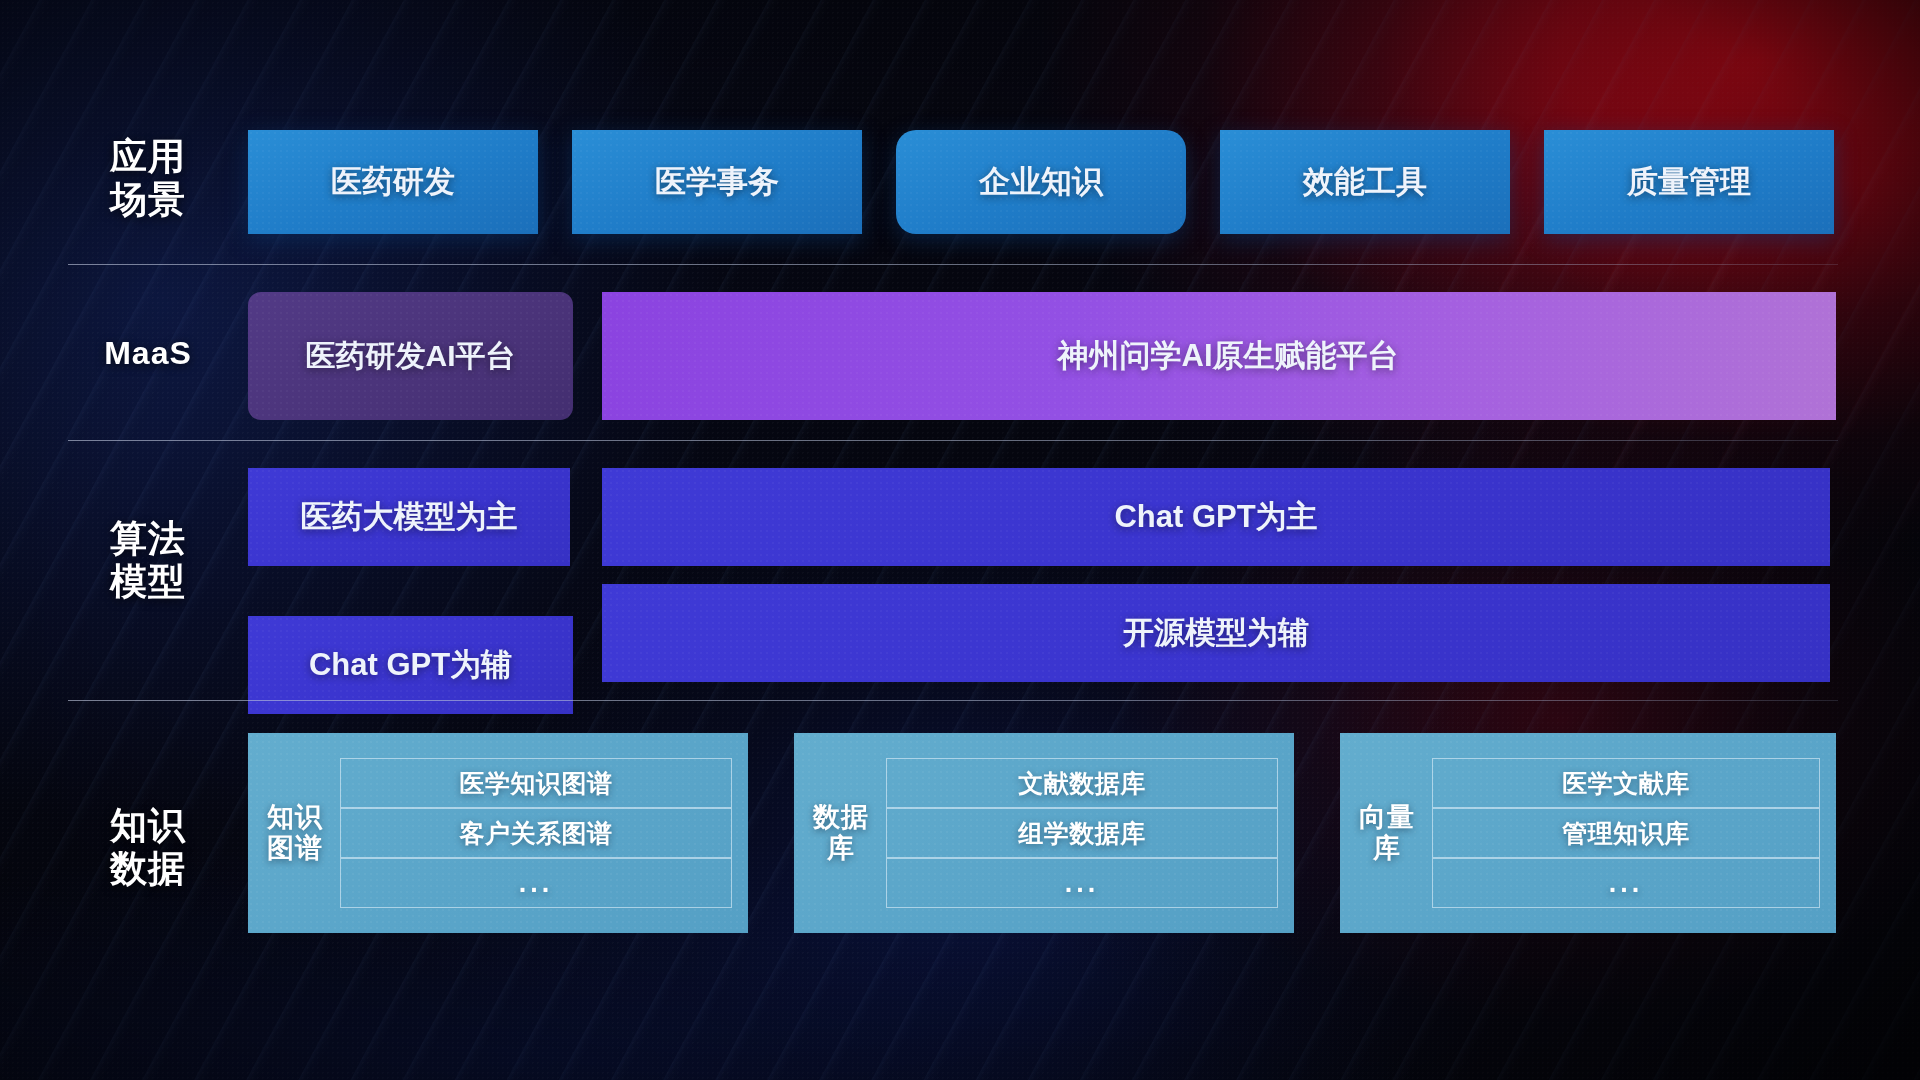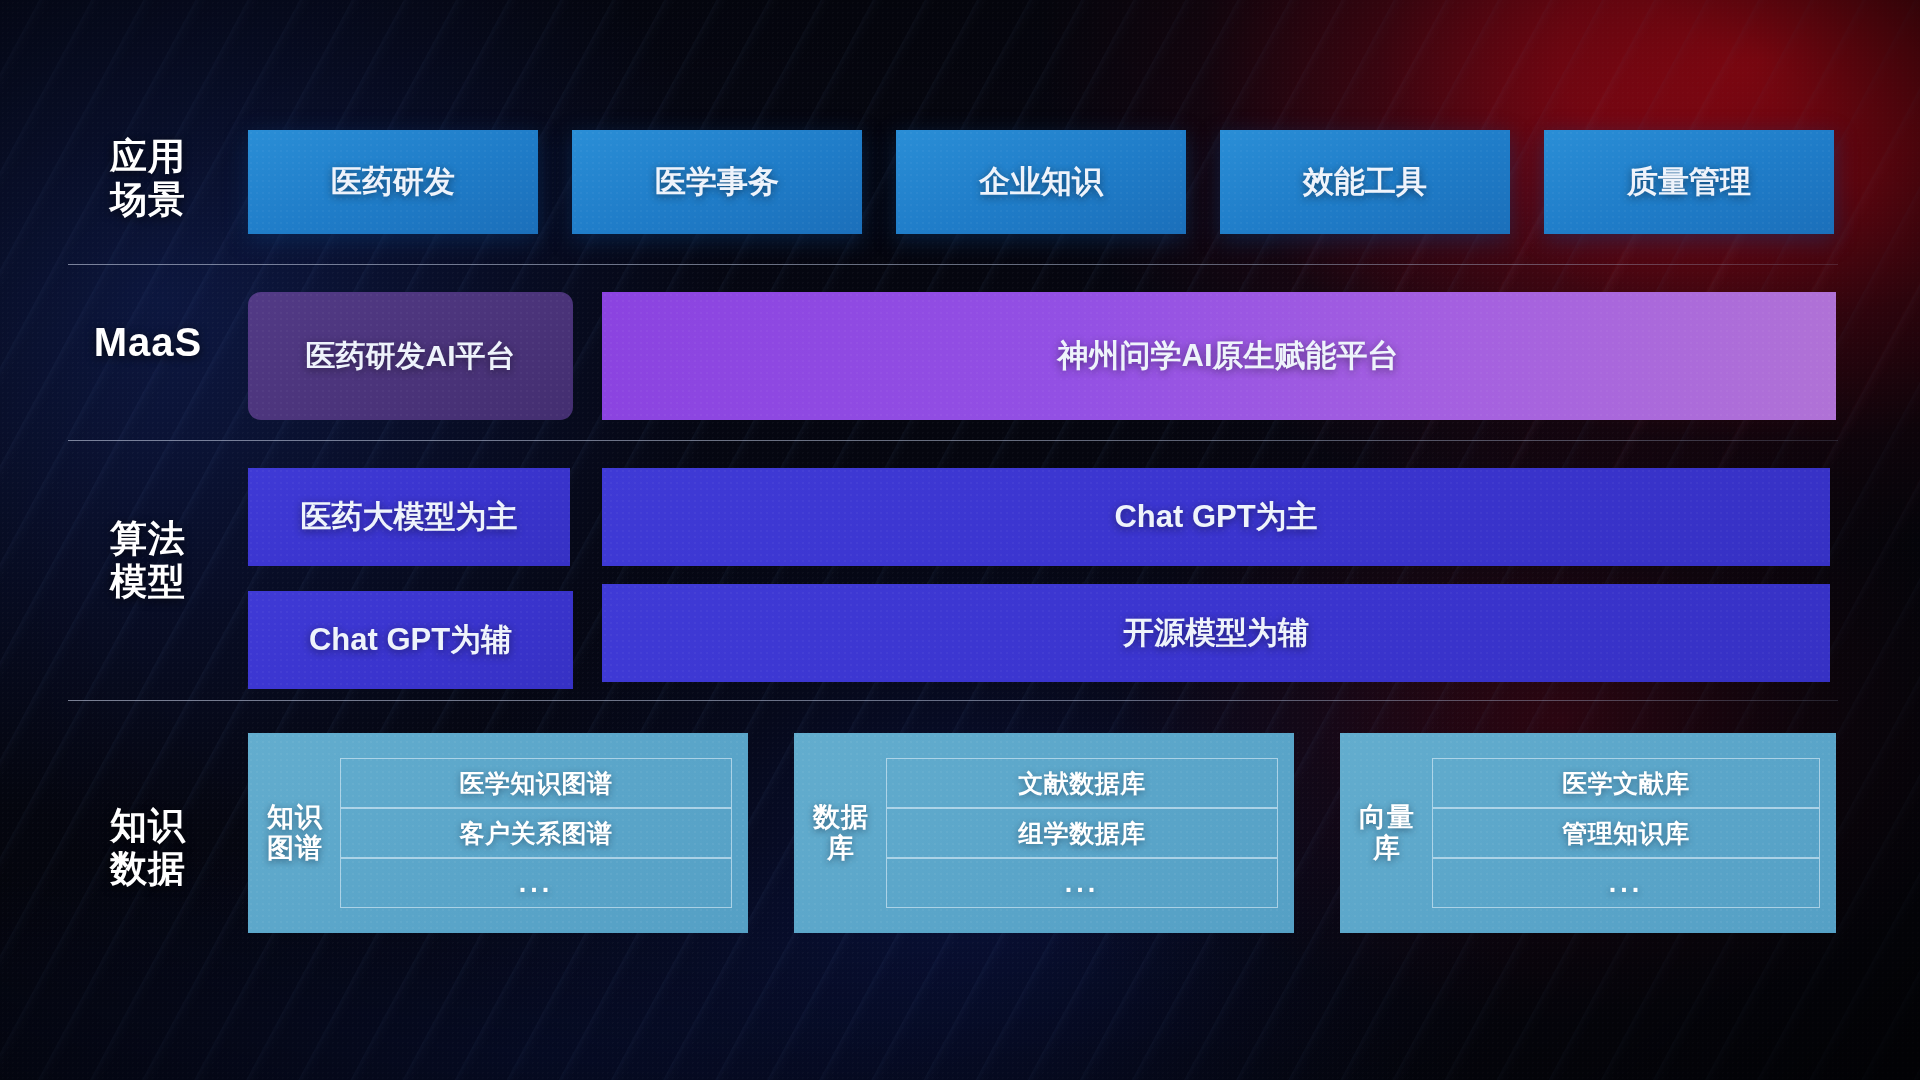--- a/index.html
+++ b/index.html
@@ -232,33 +232,33 @@
       <div>应用</div>
       <div>场景</div>
     </div>
 
     <div class="box app-box" style="left:248px;  top:130px; width:290px;">
         <span>医药研发</span>
       </div>
     <div class="box app-box" style="left:572px;  top:130px; width:290px;">
         <span>医学事务</span>
       </div>
-    <div class="box app-box" style="left:896px;  top:130px; width:290px;">
+    <div class="box app-box" style="left:896px;  top:130px; width:290px;border-radius:20px;">
         <span>企业知识</span>
       </div>
     <div class="box app-box" style="left:1220px; top:130px; width:290px;">
         <span>效能工具</span>
       </div>
     <div class="box app-box" style="left:1544px; top:130px; width:290px;">
         <span>质量管理</span>
       </div>
 
     <div class="divider" style="top:264px;"></div>
 
-    <div class="row-label" style="top:319px; font-size:40px;">
+    <div class="row-label" style="top:335px; font-size:32px;">
       <div>MaaS</div>
     </div>
 
     <div class="box maas-left" style="left:248px; top:292px; width:325px;">
         <span>医药研发AI平台</span>
       </div>
     <div class="box maas-right" style="left:602px; top:292px; width:1234px;">
         <span>神州问学AI原生赋能平台</span>
       </div>
 
@@ -268,21 +268,21 @@
       <div>算法</div>
       <div>模型</div>
     </div>
 
     <div class="box algo-box" style="left:248px; top:468px; width:322px;">
         <span>医药大模型为主</span>
       </div>
     <div class="box algo-box" style="left:602px; top:468px; width:1228px;">
         <span>Chat GPT为主</span>
       </div>
-    <div class="box algo-box" style="left:248px; top:591px; width:325px;">
+    <div class="box algo-box" style="left:248px; top:616px; width:325px;">
         <span>Chat GPT为辅</span>
       </div>
     <div class="box algo-box" style="left:602px; top:584px; width:1228px;">
         <span>开源模型为辅</span>
       </div>
 
     <div class="divider" style="top:700px;"></div>
 
     <div class="row-label" style="top:805px;">
       <div>知识</div>

